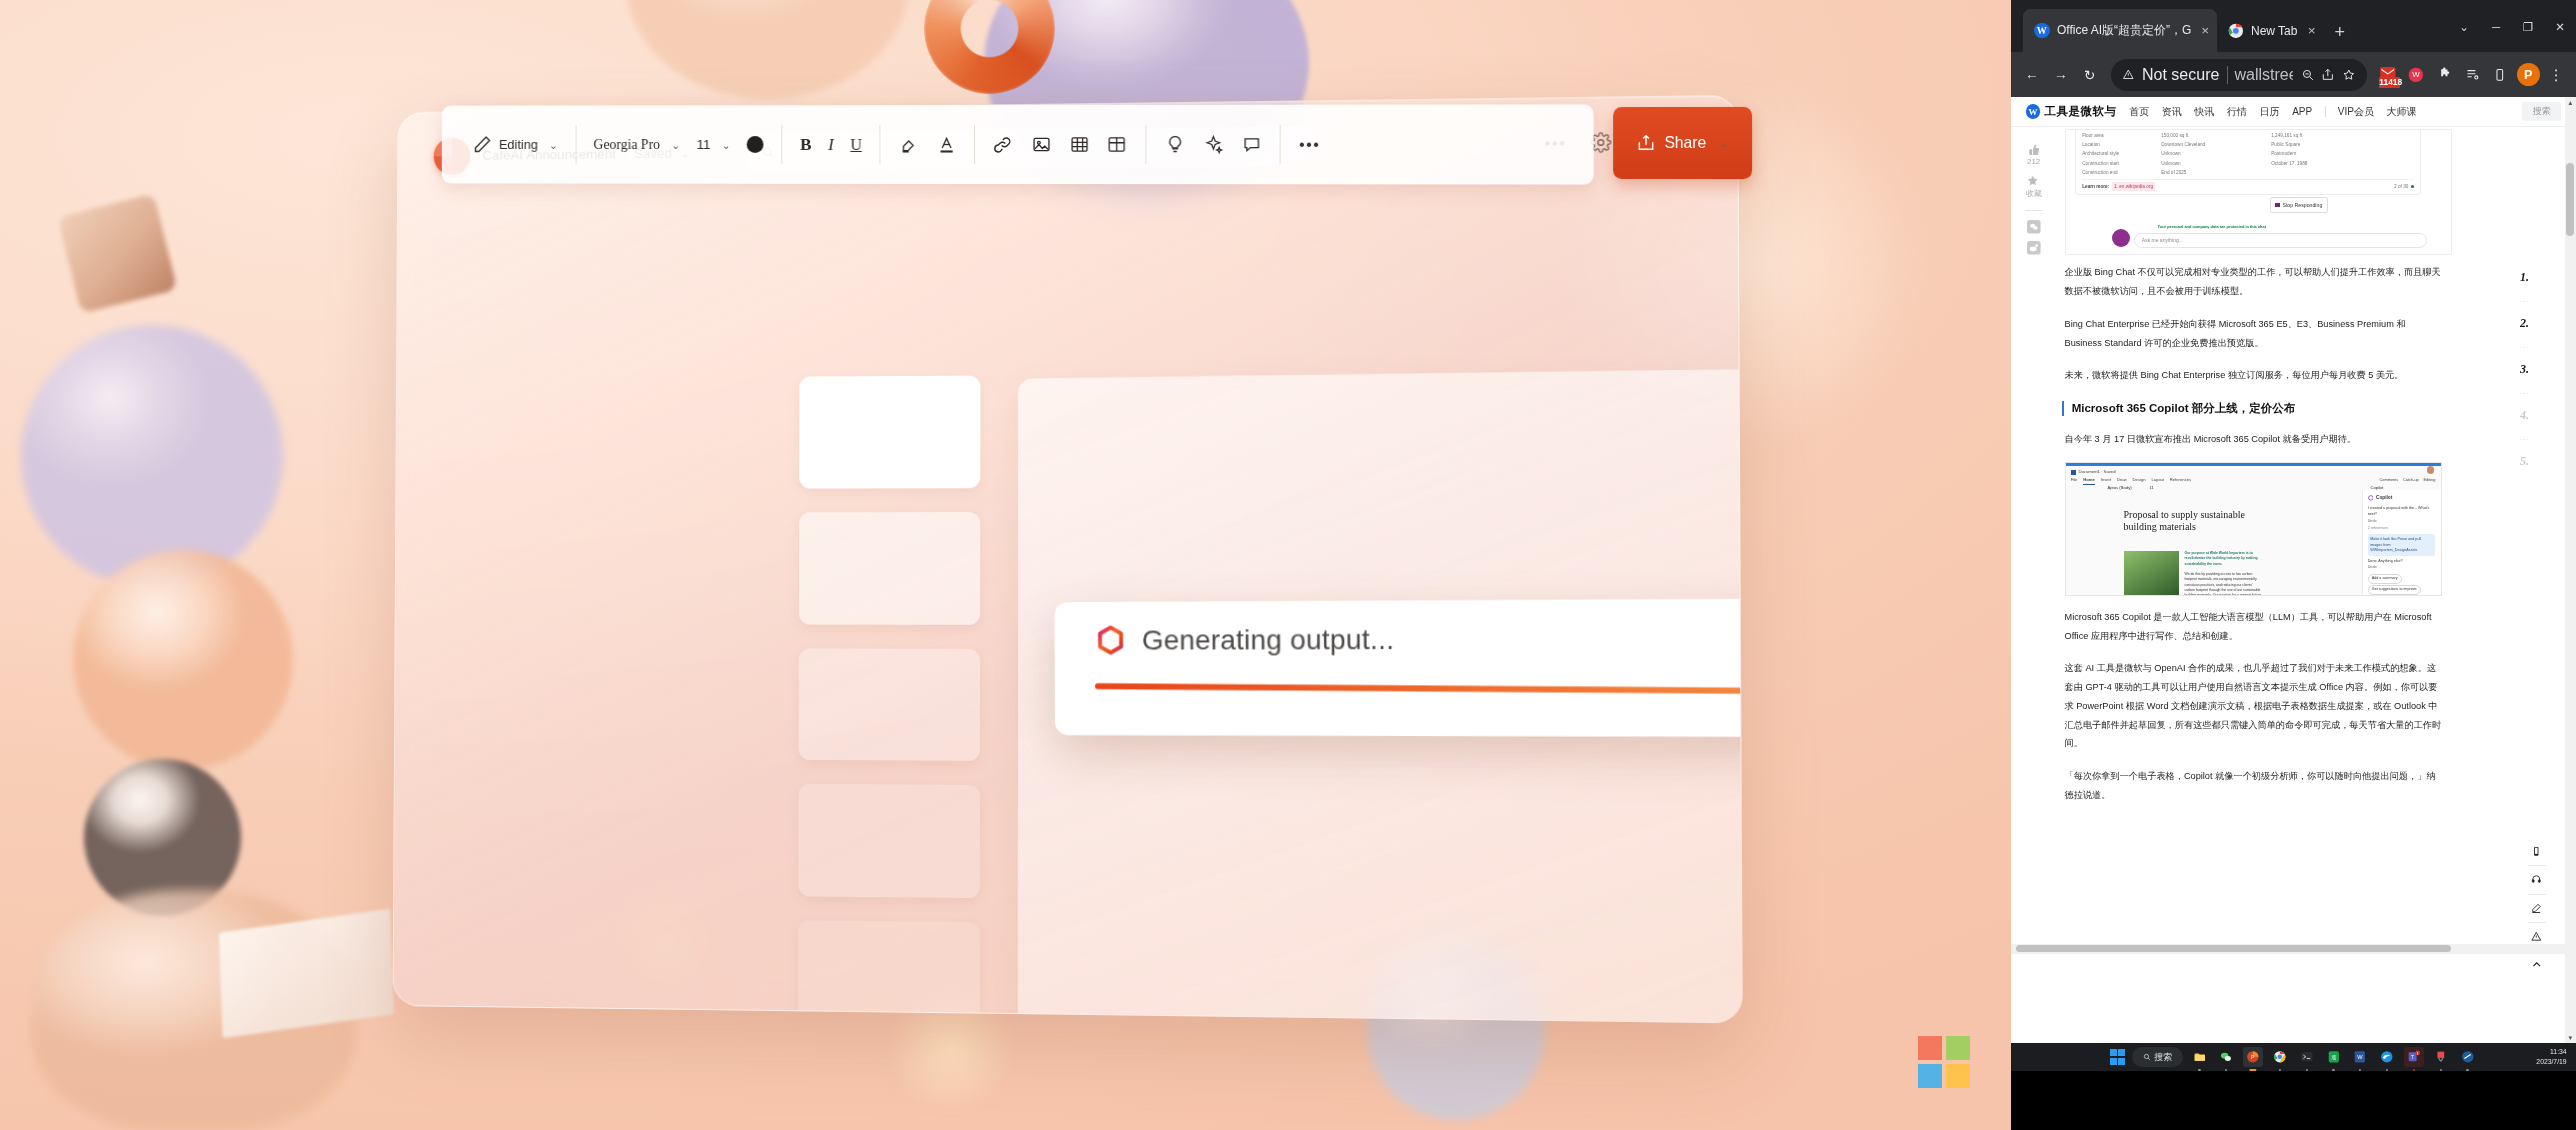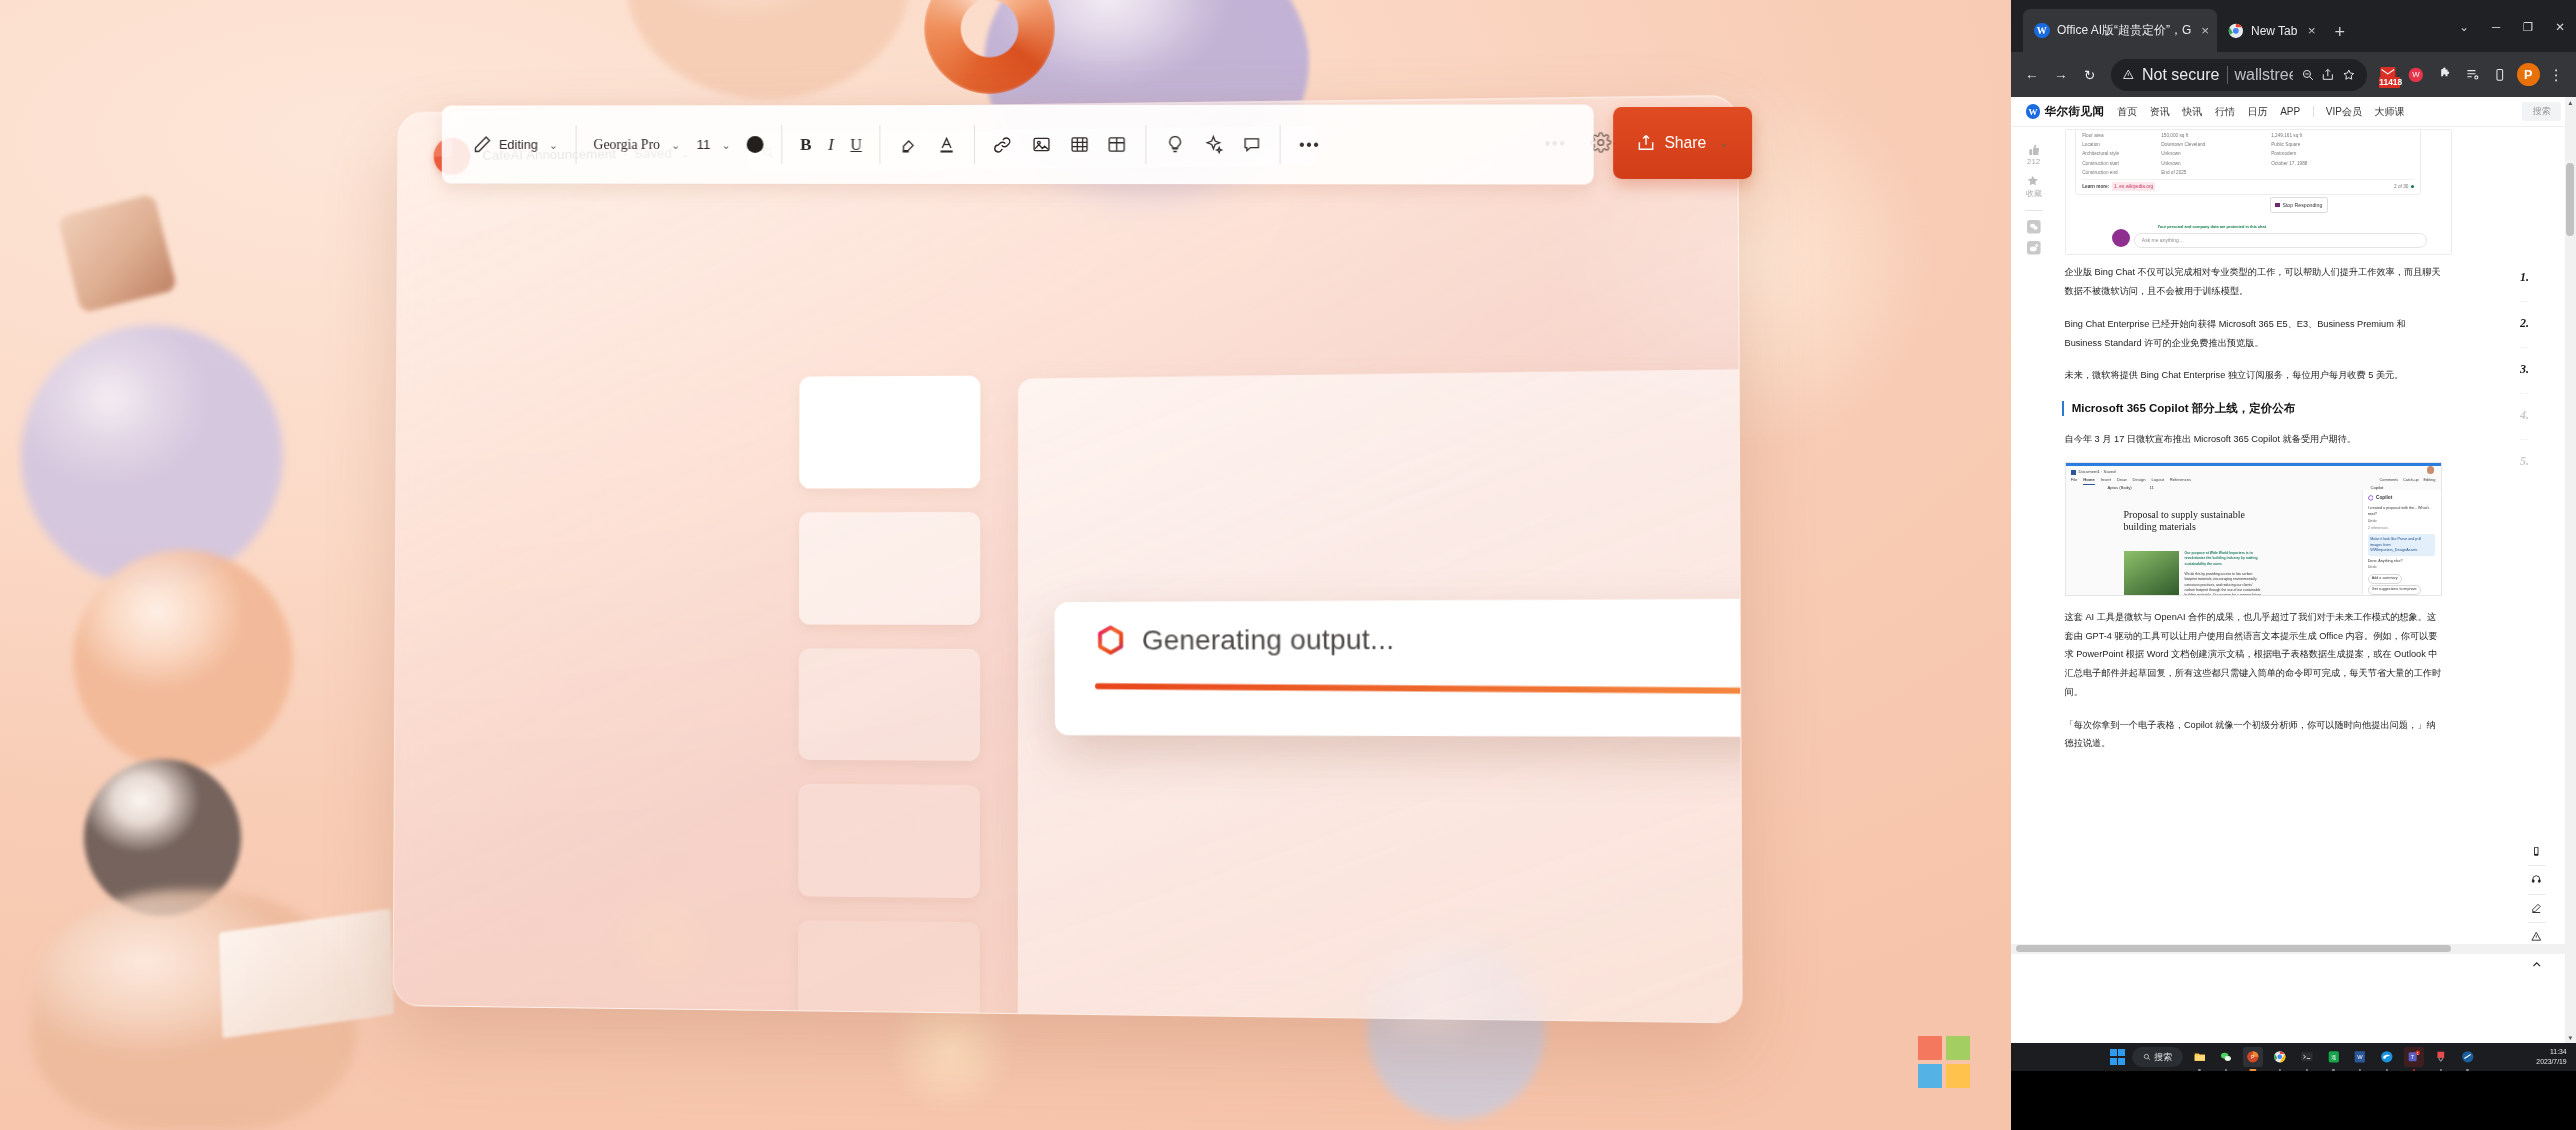--- a/index.html
+++ b/index.html
@@ -684,21 +684,21 @@
     <div class="ext-ico">
       <div class="profile-p">P</div>
     </div>
     <div class="ext-ico" style="color:#e8eaed;font-size:14.7px">⋮</div>
   </div>
 
   <div id="site">
     <div id="sitenav">
       <div class="site-logo">
         <div class="circ">W</div>
-        <div class="nm">华尔街见闻</div>
+        <div class="nm">工具是微软与</div>
       </div>
       <span class="navlink">首页</span>
       <span class="navlink">资讯</span>
       <span class="navlink">快讯</span>
       <span class="navlink">行情</span>
       <span class="navlink">日历</span>
       <span class="navlink">APP</span>
       <span class="navdiv"></span>
       <span class="navlink">VIP会员</span>
       <span class="navlink">大师课</span>
@@ -833,20 +833,21 @@
             <div style="color:#888;margin-top:1px">2 references</div>
             <div style="background:#e3effb;border-radius:2.1px;padding:2.1px 2.6px;margin-top:2.6px;color:#1c4e8a">Make it look like Prose and pull images from WWImporters_DesignAssets</div>
             <div style="margin-top:2.6px">Done. Anything else?</div>
             <div style="color:#666">Undo</div>
             <div style="border:0.5px solid #d8d8d8;border-radius:5.8px;padding:1px 3.1px;margin-top:3.1px;display:inline-block">Add a summary</div>
             <div style="border:0.5px solid #d8d8d8;border-radius:5.8px;padding:1px 3.1px;margin-top:1.6px;display:inline-block">Get suggestions to improve</div>
             
           </div>
         </div>
 
+        <p class="p">Microsoft 365 Copilot 是一款人工智能大语言模型（LLM）工具，可以帮助用户在 Microsoft Office 应用程序中进行写作、总结和创建。</p>
         <p class="p">这套 AI 工具是微软与 OpenAI 合作的成果，也几乎超过了我们对于未来工作模式的想象。这套由 GPT-4 驱动的工具可以让用户使用自然语言文本提示生成 Office 内容。例如，你可以要求 PowerPoint 根据 Word 文档创建演示文稿，根据电子表格数据生成提案，或在 Outlook 中汇总电子邮件并起草回复，所有这些都只需键入简单的命令即可完成，每天节省大量的工作时间。</p>
         <p class="p">「每次你拿到一个电子表格，Copilot 就像一个初级分析师，你可以随时向他提出问题，」纳德拉说道。</p>
       </div>
 
       <div id="rightnums">
         <div class="rn">1.</div>
         <div class="dash">---</div>
         <div class="rn">2.</div>
         <div class="dash">---</div>
         <div class="rn">3.</div>

